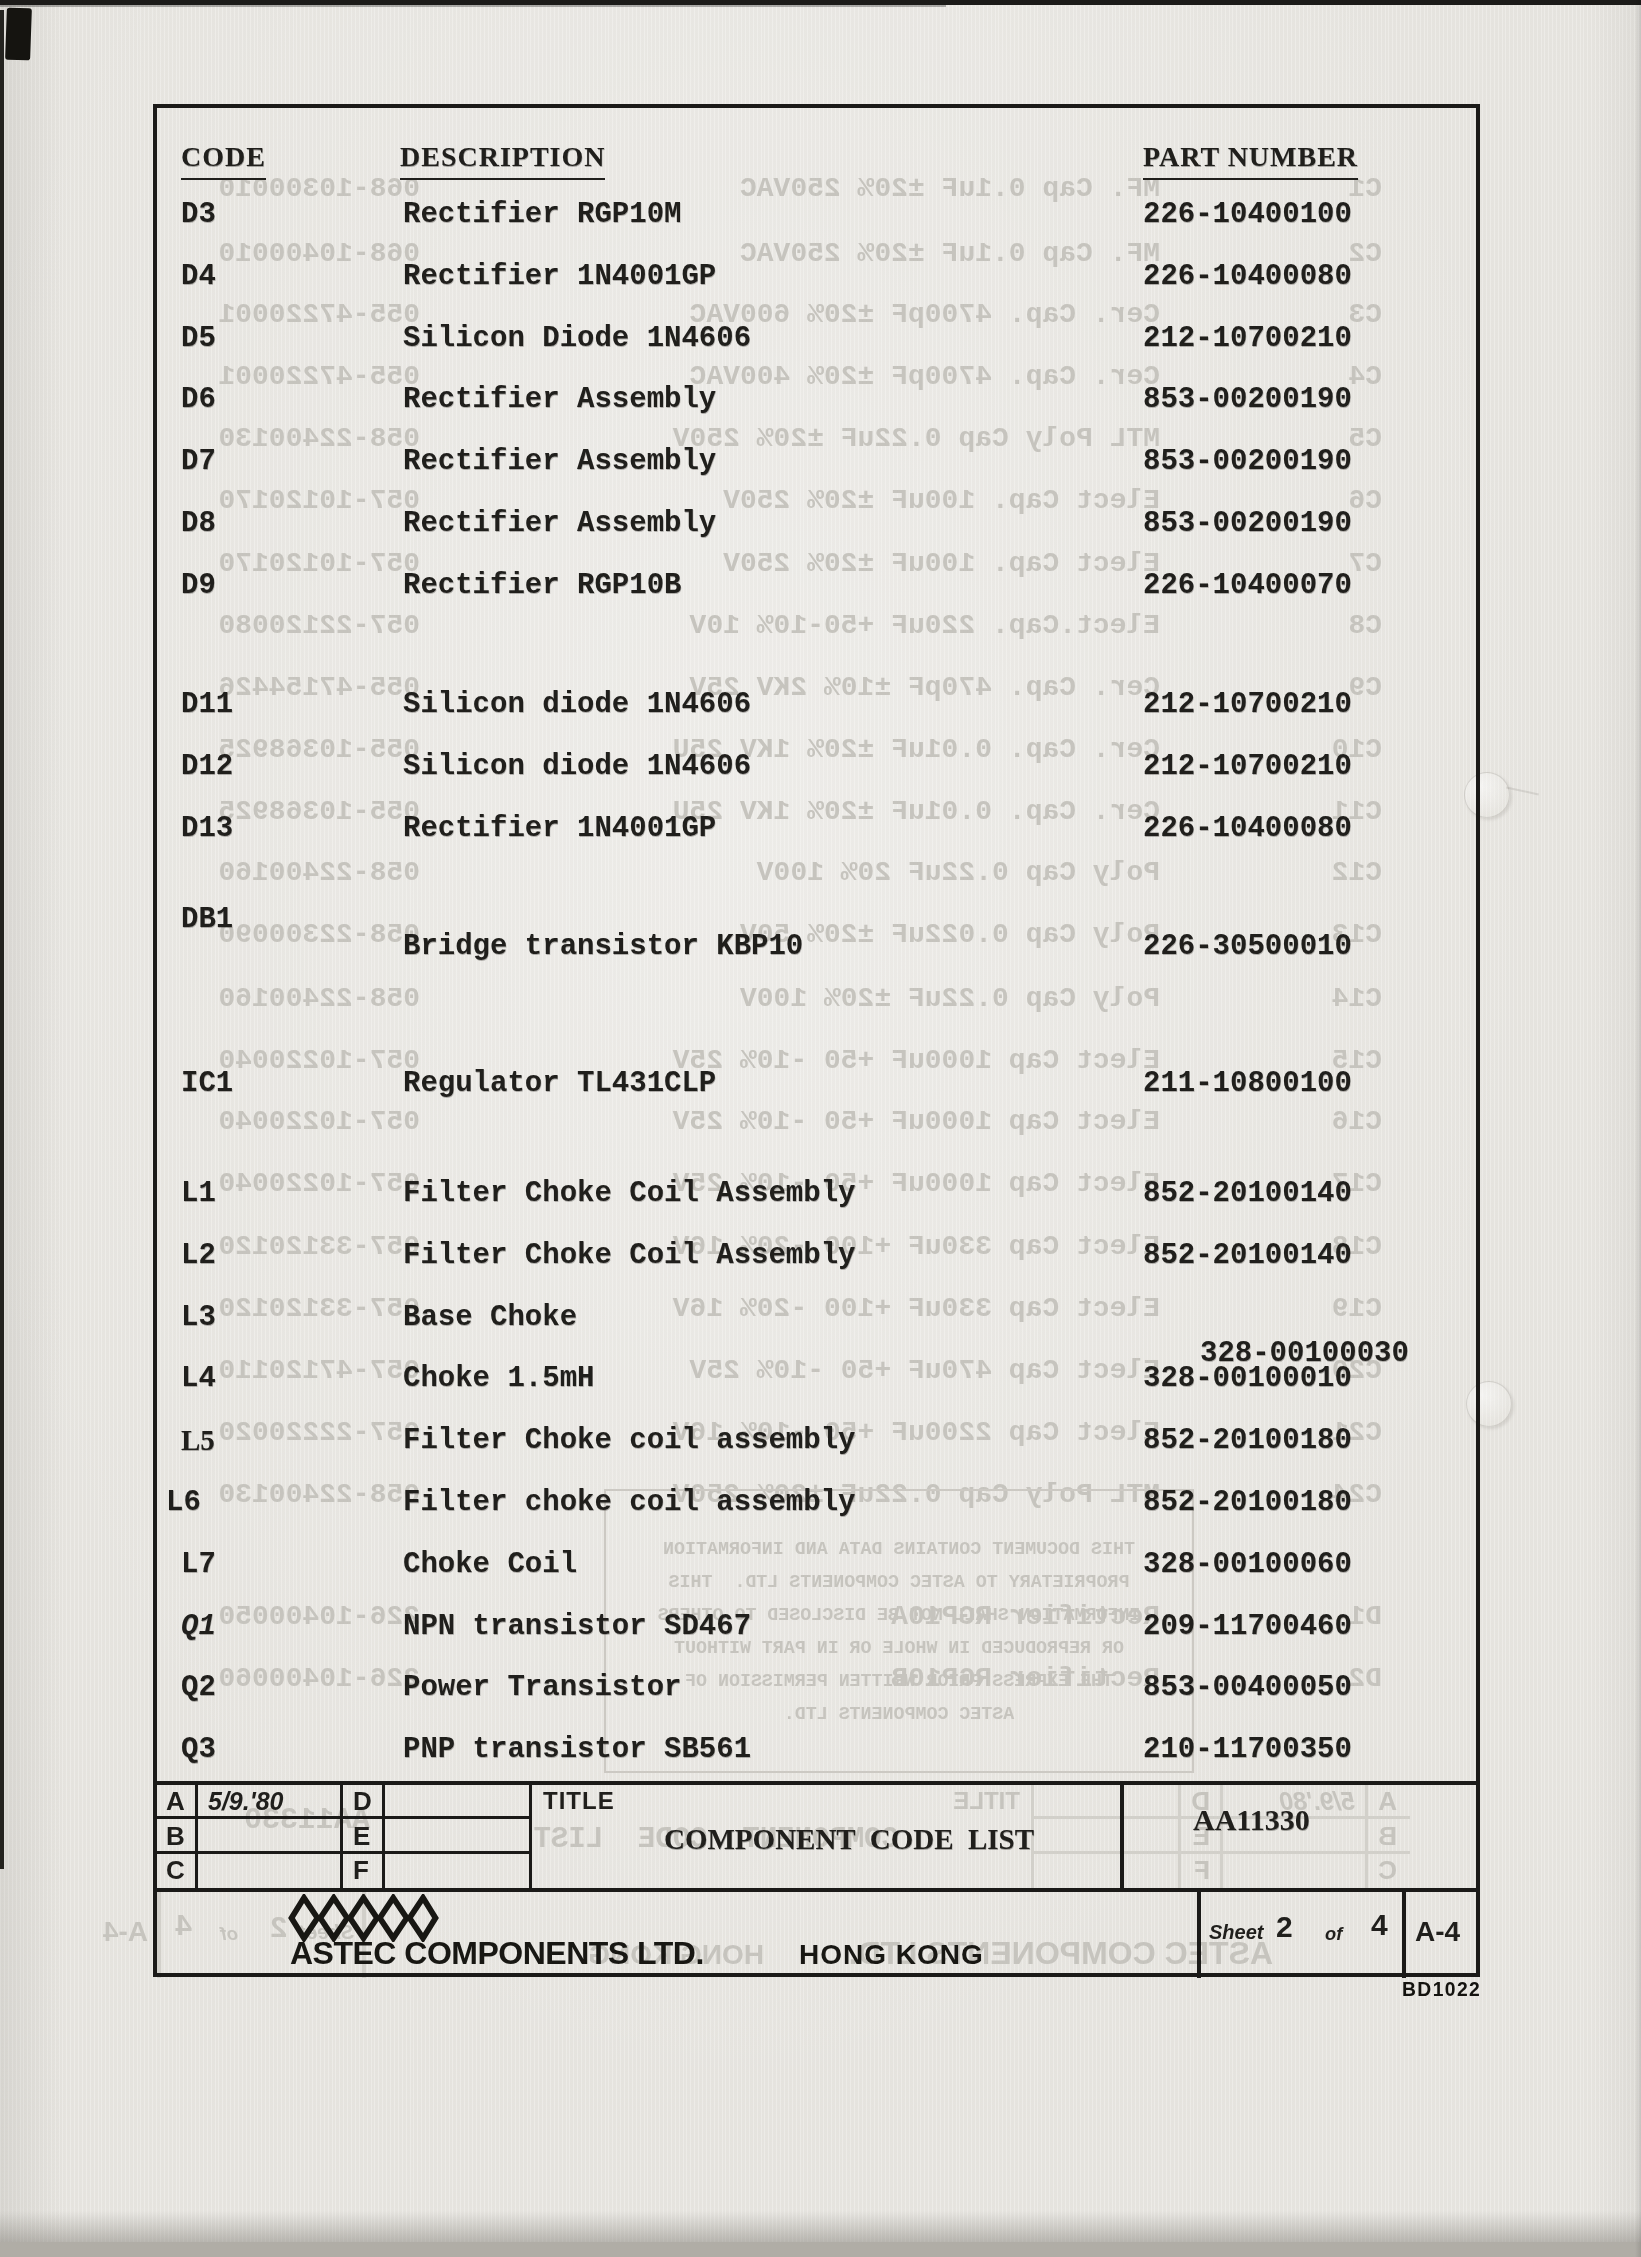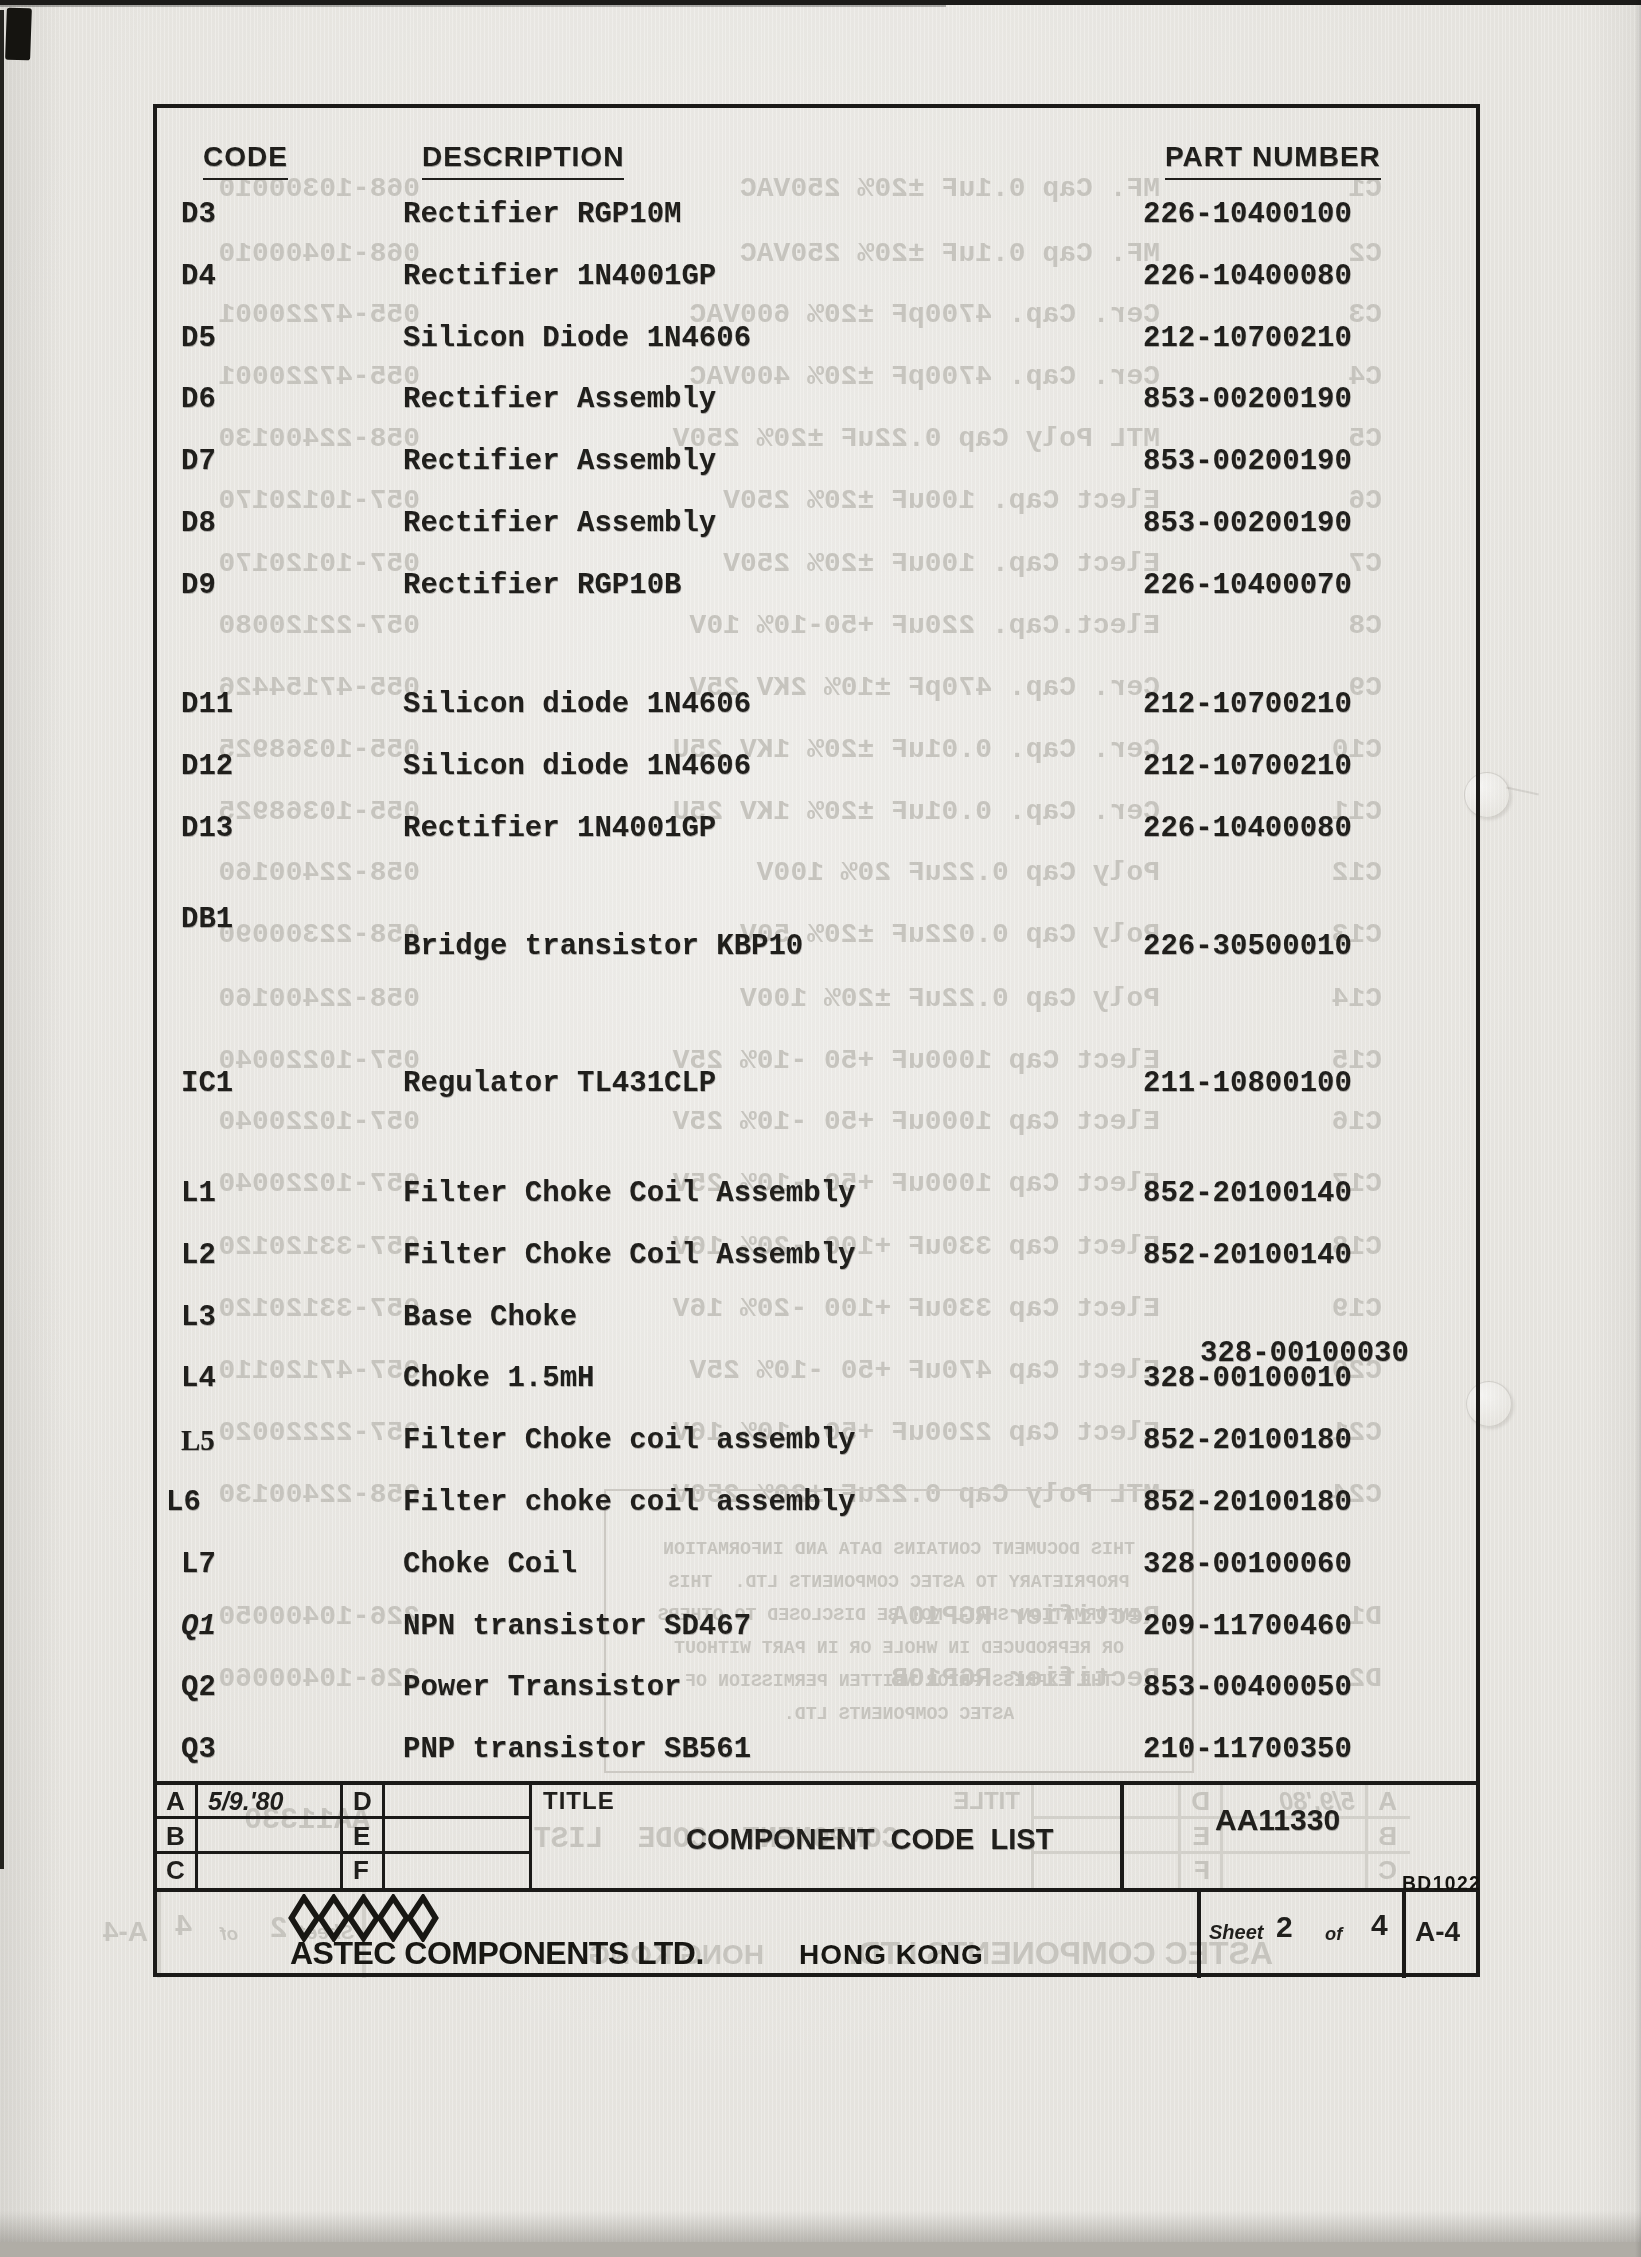--- a/index.html
+++ b/index.html
@@ -13,21 +13,21 @@
   body{
     background:
       radial-gradient(ellipse at 45% 35%, rgba(255,255,255,0.30), rgba(255,255,255,0) 65%),
       linear-gradient(to right, rgba(80,78,72,0.10), rgba(80,78,72,0) 4%),
       linear-gradient(to left, rgba(80,78,72,0.06), rgba(80,78,72,0) 3%),
       repeating-linear-gradient(90deg, rgba(255,255,255,0.20) 0 1px, rgba(0,0,0,0.012) 1px 3.9px),
       var(--paper);
     position:relative;
     font-family:"Liberation Sans","DejaVu Sans",sans-serif;
   }
-  .mono{font-family:Liberation Sans, sans-serif;font-weight:700;color:var(--ink);margin-left:22px;}
+  .mono{font-family:Liberation Serif, serif;font-weight:700;color:var(--ink);}
   .shadow-ink{text-shadow:0.5px 0.5px 0 rgba(32,31,28,0.35);}
 
   
   #bleed-layer{
     position:absolute;inset:0;
     transform:translateX(-78px) scaleX(-1);
     filter:blur(0.5px);
     z-index:1;
   }
   .bleed-row span{position:absolute;font-family:"Liberation Mono","DejaVu Sans Mono",monospace;
@@ -409,21 +409,21 @@
   </g>
 </svg>
 <div class="tb-company" style="left:290px;top:1935px;">ASTEC COMPONENTS LTD.</div>
 <div class="tb-location" style="left:799px;top:1939px;">HONG KONG</div>
 
 <div class="tb-sheet-label" style="left:1209px;top:1921px;">Sheet</div>
 <div class="tb-sheet-num" style="left:1276px;top:1910px;">2</div>
 <div class="tb-of" style="left:1325px;top:1923px;">of</div>
 <div class="tb-sheet-num" style="left:1371px;top:1908px;">4</div>
 <div class="tb-a4" style="left:1415px;top:1916px;">A-4</div>
-<div class="tb-form" style="left:1402px;top:1873px;">BD1022</div>
+<div class="tb-form" style="left:1402px;top:1979px;">BD1022</div>
 
 <div id="edge-top" class="edge"></div>
 <div id="edge-top2" class="edge"></div>
 <div id="edge-left" class="edge"></div>
 <div id="corner-blob" class="edge"></div>
 <div id="edge-bottom" class="edge"></div>
 <div id="edge-bottom2" class="edge"></div>
 <div id="edge-right" class="edge"></div>
 
 

